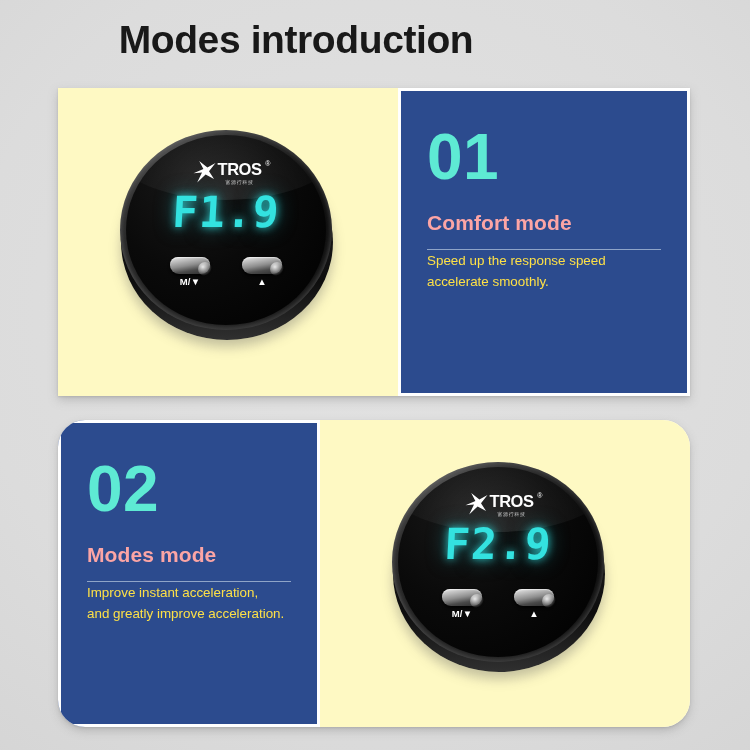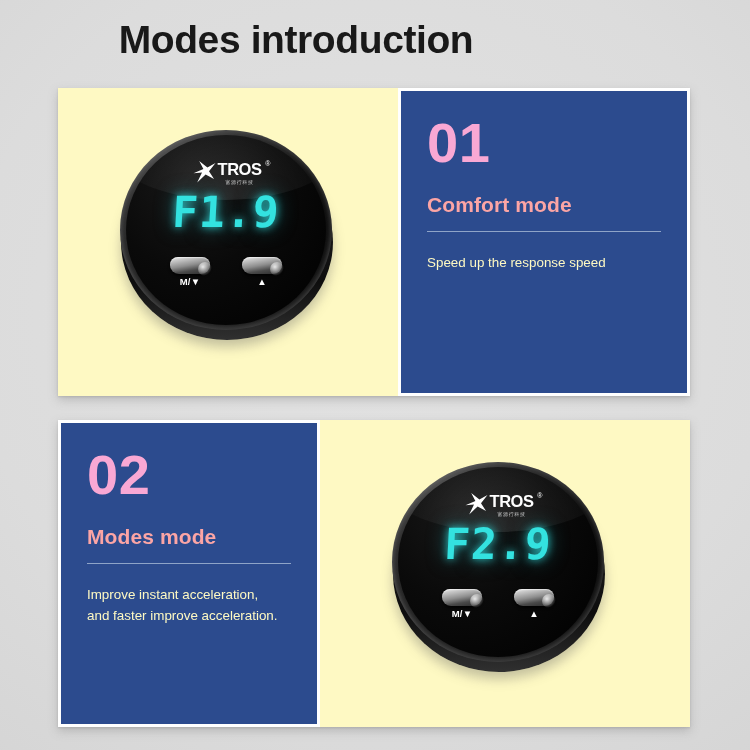--- a/index.html
+++ b/index.html
@@ -36,64 +36,64 @@
     position: absolute;
     left: 58px;
     width: 632px;
     background: #ffffff;
     display: flex;
     flex-direction: row;
     box-shadow: 0 4px 9px rgba(120,120,120,0.34), 0 1px 2px rgba(140,140,140,0.3);
     overflow: hidden;
   }
   #card-1 { top: 88px;  height: 308px; }
-  #card-2 { top: 420px; height: 307px; }
+  #card-2 { top: 420px; height: 307px; border-radius: 27px; }
 
   .white-pane {
     background: #fef9c3;
     position: relative;
   }
   #card-1 .white-pane { width: 340px; }
   #card-2 .white-pane { width: 370px; }
 
   .blue-pane {
     background: #2c4b8e;
     position: relative;
     padding: 24px 26px 0 26px;
     border: 3px solid #ffffff;
   }
   #card-1 .blue-pane { width: 292px; }
   #card-2 .blue-pane { width: 262px; }
 
   
   .mode-number {
-    font-size: 56px;
-    font-weight: bold;
-    color: #f9a8d4;
+    font-size: 64px;
+    font-weight: bold;
+    color: #5eead4;
     line-height: 1;
     letter-spacing: 0.5px;
+    margin-top: 10px;
   }
   .mode-name {
     font-size: 21px;
     font-weight: bold;
     color: #fca5a5;
     margin-top: 22px;
     letter-spacing: 0.1px;
   }
   .divider {
     height: 1px;
     background: #8fa4c8;
     margin-top: 14px;
     width: 100%;
   }
   .mode-desc {
-    margin-top: 20px;
     font-size: 13.4px;
     line-height: 1.58;
-    color: #fef9c3;
+    color: #fde047;
   }
   .mode-desc div { white-space: nowrap; }
 
   
   .device-wrap {
     position: absolute;
     width: 214px;
     height: 214px;
   }
   #device-1 { left: 62px; top: 42px; }
@@ -284,34 +284,35 @@
       </div>
     </div>
   </div>
 
   <div class="blue-pane">
     <div class="mode-number">01</div>
     <div class="mode-name">Comfort mode</div>
     <div class="divider"></div>
     <div class="mode-desc">
       <div>Speed up the response speed</div>
+      <div>accelerate smoothly.</div>
     </div>
   </div>
 
 </div>
 
 <div class="card" id="card-2">
 
   <div class="blue-pane">
     <div class="mode-number">02</div>
     <div class="mode-name">Modes mode</div>
     <div class="divider"></div>
     <div class="mode-desc">
       <div>Improve instant acceleration,</div>
-      <div>and faster improve acceleration.</div>
+      <div>and greatly improve acceleration.</div>
     </div>
   </div>
 
   <div class="white-pane">
     <div class="device-wrap" id="device-2">
       <div class="device-base"></div>
       <div class="device-rim">
         <div class="device-face">
           <div class="face-gloss"></div>
 

